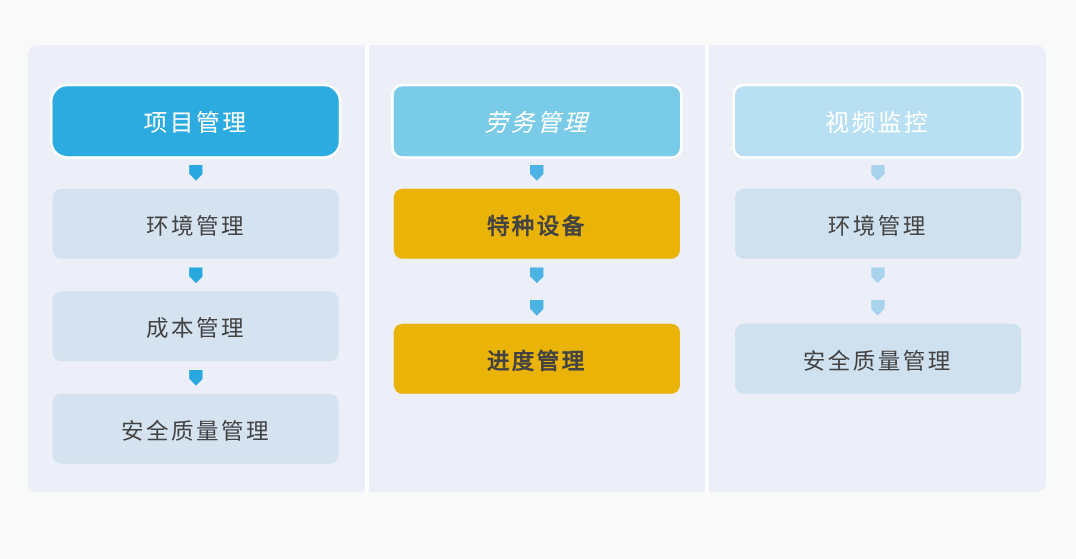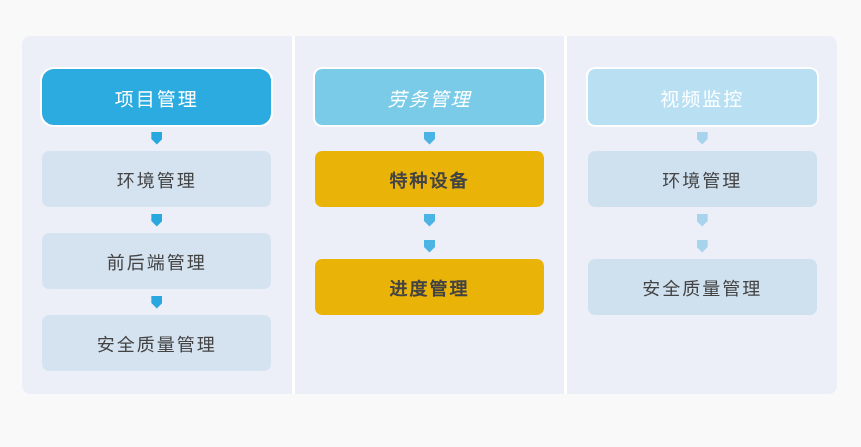--- a/index.html
+++ b/index.html
@@ -120,21 +120,21 @@
         <div class="connector">
           <span class="arrow"></span>
         </div>
 
         <div class="card item">环境管理</div>
 
         <div class="connector">
           <span class="arrow"></span>
         </div>
 
-        <div class="card item">前后端管理</div>
+        <div class="card item">成本管理</div>
 
         <div class="connector">
           <span class="arrow"></span>
         </div>
 
         <div class="card item">安全质量管理</div>
 
       </div>
     </div>
 

